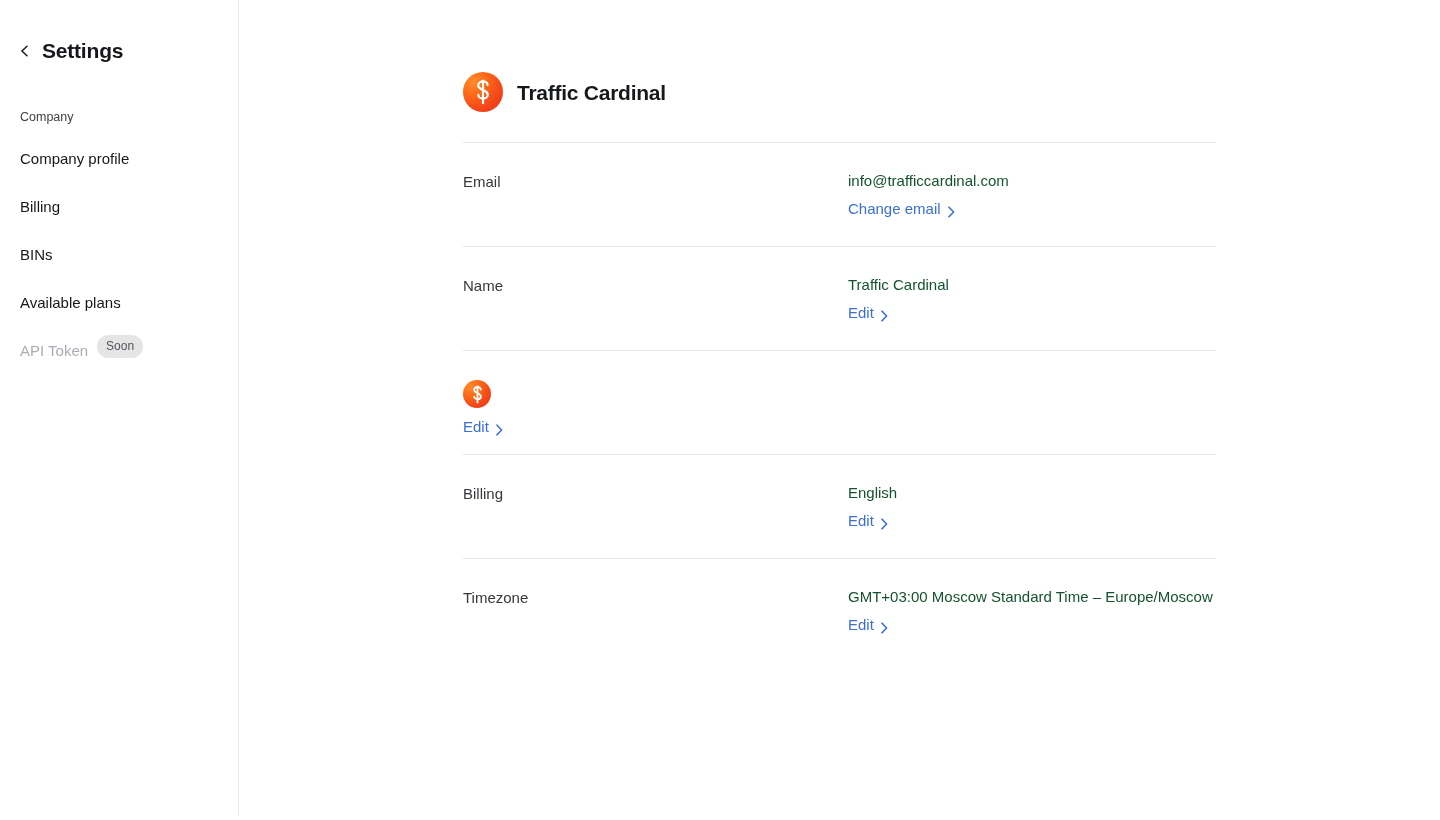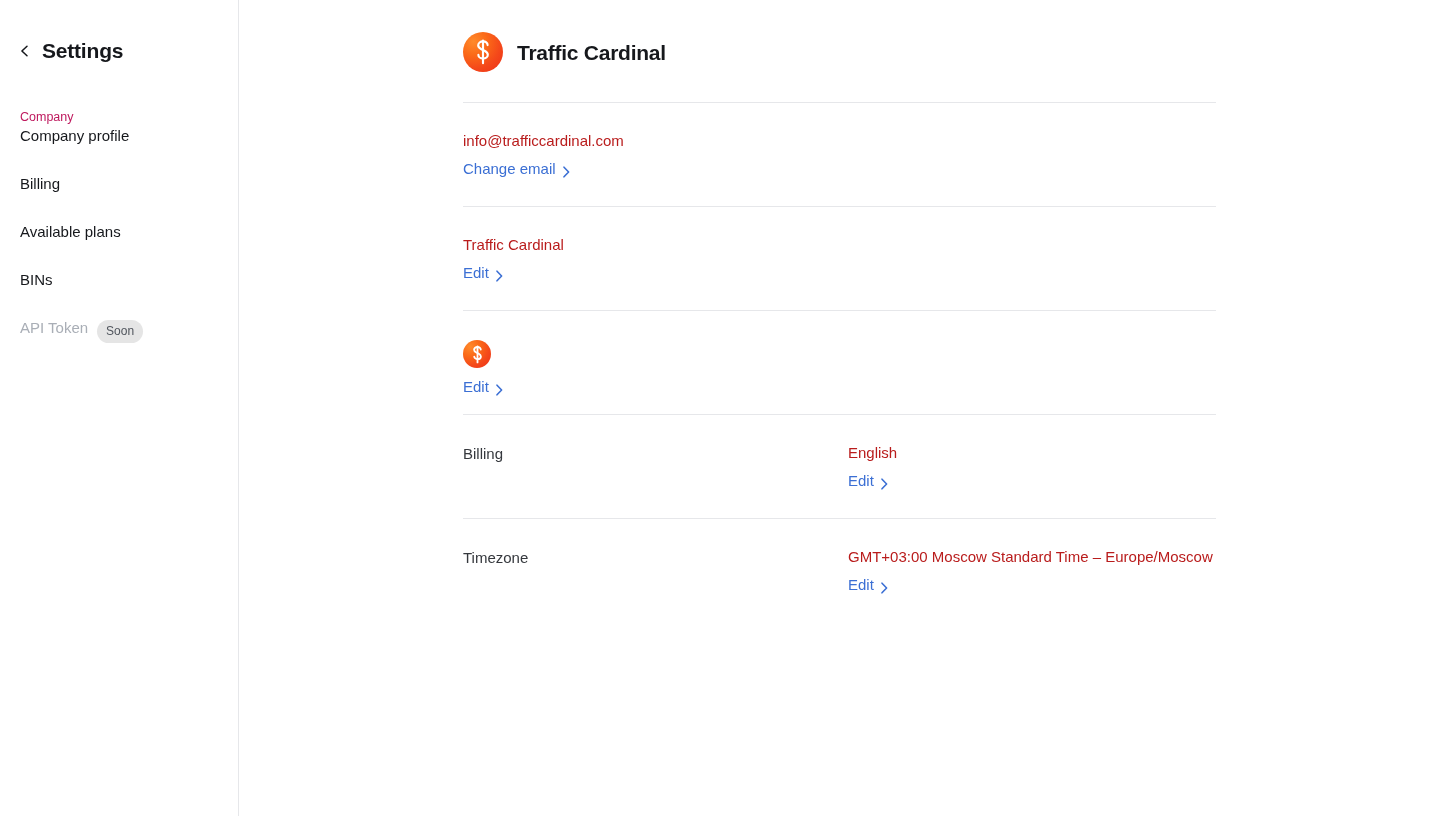--- a/index.html
+++ b/index.html
@@ -47,33 +47,33 @@
     font-weight: bold;
     color: #16181c;
     letter-spacing: -0.2px;
     line-height: 1;
   }
   .nav-section {
     margin-top: 0;
   }
   .section-label {
     font-size: 12.5px;
-    color: #be185d;
+    color: #404040;
     padding: 0 20px;
     height: 22px;
     line-height: 22px;
     font-weight: normal;
   }
   .section-company .section-label { margin-top: 42px; }
   .section-personal .section-label { margin-top: 44px; }
 
   .nav-item {
     position: relative;
     display: flex;
-    align-items: flex-start;
+    align-items: flex-end;
     height: 38px;
     margin: 0 8px;
     padding: 0 12px;
     border-radius: 7px;
     font-size: 15px;
     color: #16181c;
     cursor: pointer;
     white-space: nowrap;
   }
   .nav-item + .nav-item { margin-top: 10px; }
@@ -112,20 +112,21 @@
   
   .main {
     flex: 1 1 auto;
     height: 820px;
     position: relative;
     background: #ffffff;
     overflow: hidden;
   }
   .main-inner {
     padding: 31px 0 0 224px;
+    margin-top: 40px;
   }
   .page-header {
     display: flex;
     align-items: center;
     gap: 14px;
     height: 42px;
   }
   .brand-logo {
     width: 40px; height: 40px;
     flex: 0 0 40px;
@@ -164,21 +165,21 @@
     color: #35383d;
     line-height: 18px;
     padding-top: 1px;
   }
   .row-value {
     flex: 1 1 auto;
     min-width: 0;
   }
   .value-text {
     font-size: 15px;
-    color: #b91c1c;
+    color: #14532d;
     line-height: 18px;
     white-space: nowrap;
   }
   .row-action {
     display: inline-flex;
     align-items: flex-end;
     gap: 6px;
     margin-top: 10px;
     font-size: 15px;
     color: #3b6fd4;
@@ -217,24 +218,24 @@
     <nav class="nav-section section-company">
       <div class="section-label">Company</div>
 
       <div class="nav-item">
         <span class="label">Company profile</span>
       </div>
       <div class="nav-item">
         <span class="label">Billing</span>
       </div>
       <div class="nav-item">
+        <span class="label">BINs</span>
+      </div>
+      <div class="nav-item">
         <span class="label">Available plans</span>
-      </div>
-      <div class="nav-item">
-        <span class="label">BINs</span>
       </div>
       <div class="nav-item disabled">
         <span class="label">API Token</span>
         <span class="soon-badge">Soon</span>
       </div>
     </nav>
 
   </aside>
 
   <main class="main">
@@ -246,32 +247,34 @@
             <path d="M16.6 6.1c0-2.2-2-3.7-4.6-3.7-2.7 0-4.8 1.6-4.8 3.9 0 1.9 1.3 3 3.1 3.9l3.2 1.6c1.9 1 3.3 2 3.3 3.9 0 2.2-2 3.8-4.7 3.8-2.6 0-4.7-1.5-4.7-3.6" stroke="#ffffff" stroke-width="2.15" stroke-linecap="round" fill="none"></path>
             <path d="M12 1.6 V24.2" stroke="#ffffff" stroke-width="2.15" stroke-linecap="round"></path>
           </svg>
         </div>
         <div class="page-title">Traffic Cardinal</div>
       </div>
 
       <section class="rows">
 
         <div class="row">
+          <div class="row-label">Email</div>
           <div class="row-value">
             <div class="value-text">info@trafficcardinal.com</div>
             <div class="row-action">
               <span>Change email</span>
               <svg class="chev" viewBox="0 0 9 12" fill="none">
                 <path d="M2 1.2 L6.6 6 L2 10.8" stroke="currentColor" stroke-width="1.6" stroke-linecap="round" stroke-linejoin="round"></path>
               </svg>
             </div>
           </div>
         </div>
 
         <div class="row">
+          <div class="row-label">Name</div>
           <div class="row-value">
             <div class="value-text">Traffic Cardinal</div>
             <div class="row-action">
               <span>Edit</span>
               <svg class="chev" viewBox="0 0 9 12" fill="none">
                 <path d="M2 1.2 L6.6 6 L2 10.8" stroke="currentColor" stroke-width="1.6" stroke-linecap="round" stroke-linejoin="round"></path>
               </svg>
             </div>
           </div>
         </div>

